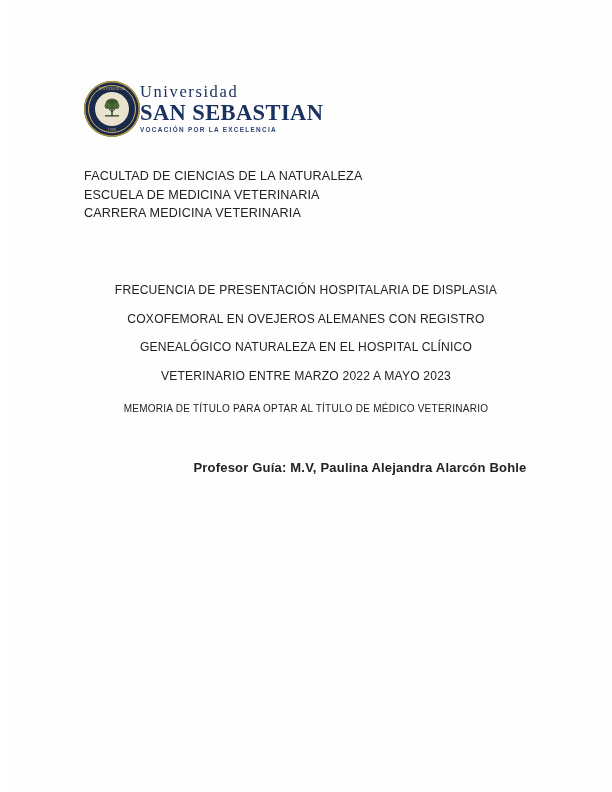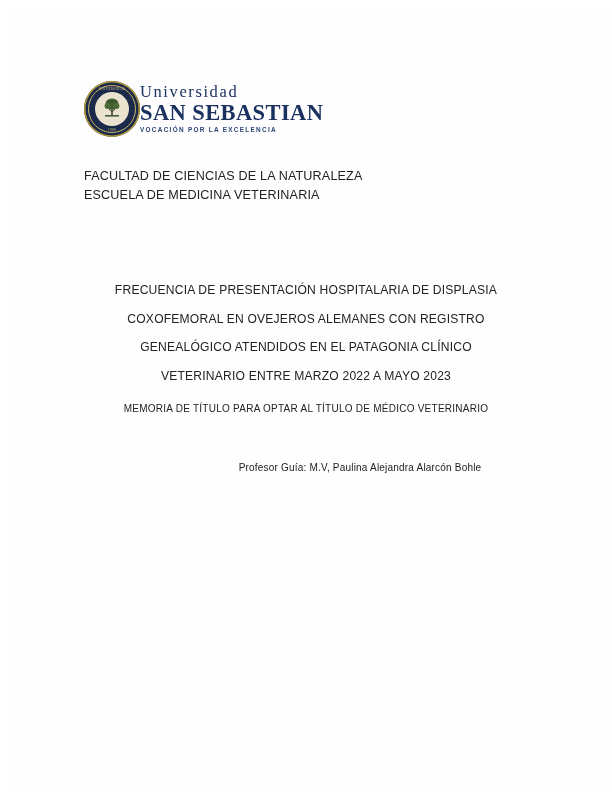--- a/index.html
+++ b/index.html
@@ -157,24 +157,25 @@
 
   
   .advisors {
     position: absolute;
     left: 160px;
     top: 452px;
     width: 400px;
     text-align: center;
   }
   .advisors div {
-    font-size: 10px;
+    font-size: 13px;
     line-height: 31px;
     letter-spacing: 0.2px;
     color: #222222;
+    font-weight: bold;
   }
 
   
   .footer {
     position: absolute;
     left: 70px;
     top: 622px;
     width: 472px;
     text-align: center;
   }
@@ -209,26 +210,27 @@
     <div class="wordmark">
       <span class="wm-1">Universidad</span>
       <span class="wm-2">SAN SEBASTIAN</span>
       <span class="wm-3">VOCACIÓN POR LA EXCELENCIA</span>
     </div>
   </div>
 
   <div class="faculty">
     <div>FACULTAD DE CIENCIAS DE LA NATURALEZA</div>
     <div>ESCUELA DE MEDICINA VETERINARIA</div>
+    <div>CARRERA MEDICINA VETERINARIA</div>
   </div>
 
   <div class="title">
     <div>FRECUENCIA DE PRESENTACIÓN HOSPITALARIA DE DISPLASIA</div>
     <div>COXOFEMORAL EN OVEJEROS ALEMANES CON REGISTRO</div>
-    <div>GENEALÓGICO ATENDIDOS EN EL PATAGONIA CLÍNICO</div>
+    <div>GENEALÓGICO NATURALEZA EN EL HOSPITAL CLÍNICO</div>
     <div>VETERINARIO ENTRE MARZO 2022 A MAYO 2023</div>
   </div>
 
   <div class="subtitle">MEMORIA DE TÍTULO PARA OPTAR AL TÍTULO DE MÉDICO VETERINARIO</div>
 
   <div class="advisors">
     <div>Profesor Guía: M.V, Paulina Alejandra Alarcón Bohle</div>
   </div>
 
 </div>

